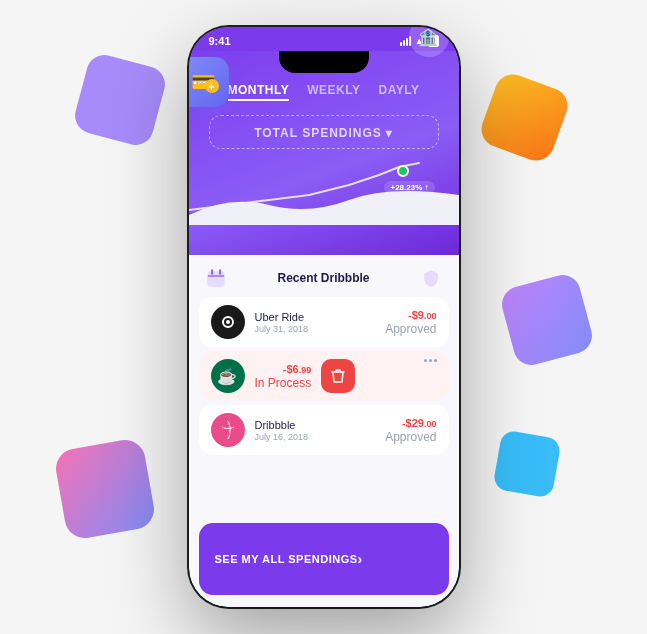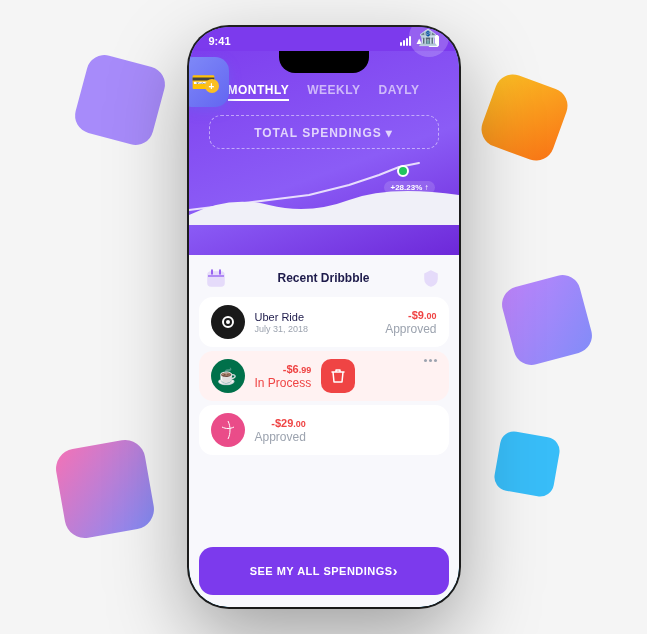--- a/index.html
+++ b/index.html
@@ -390,24 +390,24 @@
       justify-content: center;
       flex-shrink: 0;
       cursor: pointer;
     }
 
     
     .see-all-btn {
       margin: 8px 10px 12px;
       background: #7c3aed;
       border-radius: 14px;
-      padding: 16px 16px;
-      display: flex;
-      align-items: center;
-      justify-content: center;
+      padding: 28px 16px;
+      display: flex;
+      align-items: center;
+      justify-content: flex-start;
       cursor: pointer;
     }
     .see-all-text {
       color: #fff;
       font-size: 11px;
       font-weight: 700;
       letter-spacing: 0.5px;
       text-transform: uppercase;
     }
     .see-all-arrow {
@@ -548,20 +548,24 @@
         </div>
 
         <div class="transaction-item">
           <div class="tx-logo dribbble">
             <svg width="22" height="22" viewBox="0 0 22 22">
               <circle cx="11" cy="11" r="9" fill="#ea4c89"></circle>
               <path d="M5 8c2 1 4 1.5 6 1.5s4-.5 6-1.5" stroke="#fff" stroke-width="1" fill="none"></path>
               <path d="M11 2c1.5 3 2 6 2 9s-.5 6-2 9" stroke="#fff" stroke-width="1" fill="none"></path>
             </svg>
           </div>
+          <div class="tx-info">
+            <div class="tx-name">Dribbble</div>
+            <div class="tx-date">July 16, 2018</div>
+          </div>
           <div class="tx-amount-section">
             <div class="tx-amount">
               <span>-$29</span><span class="tx-amount-cents">.00</span>
             </div>
             <div class="tx-status">Approved</div>
           </div>
         </div>
 
       </div>
 

